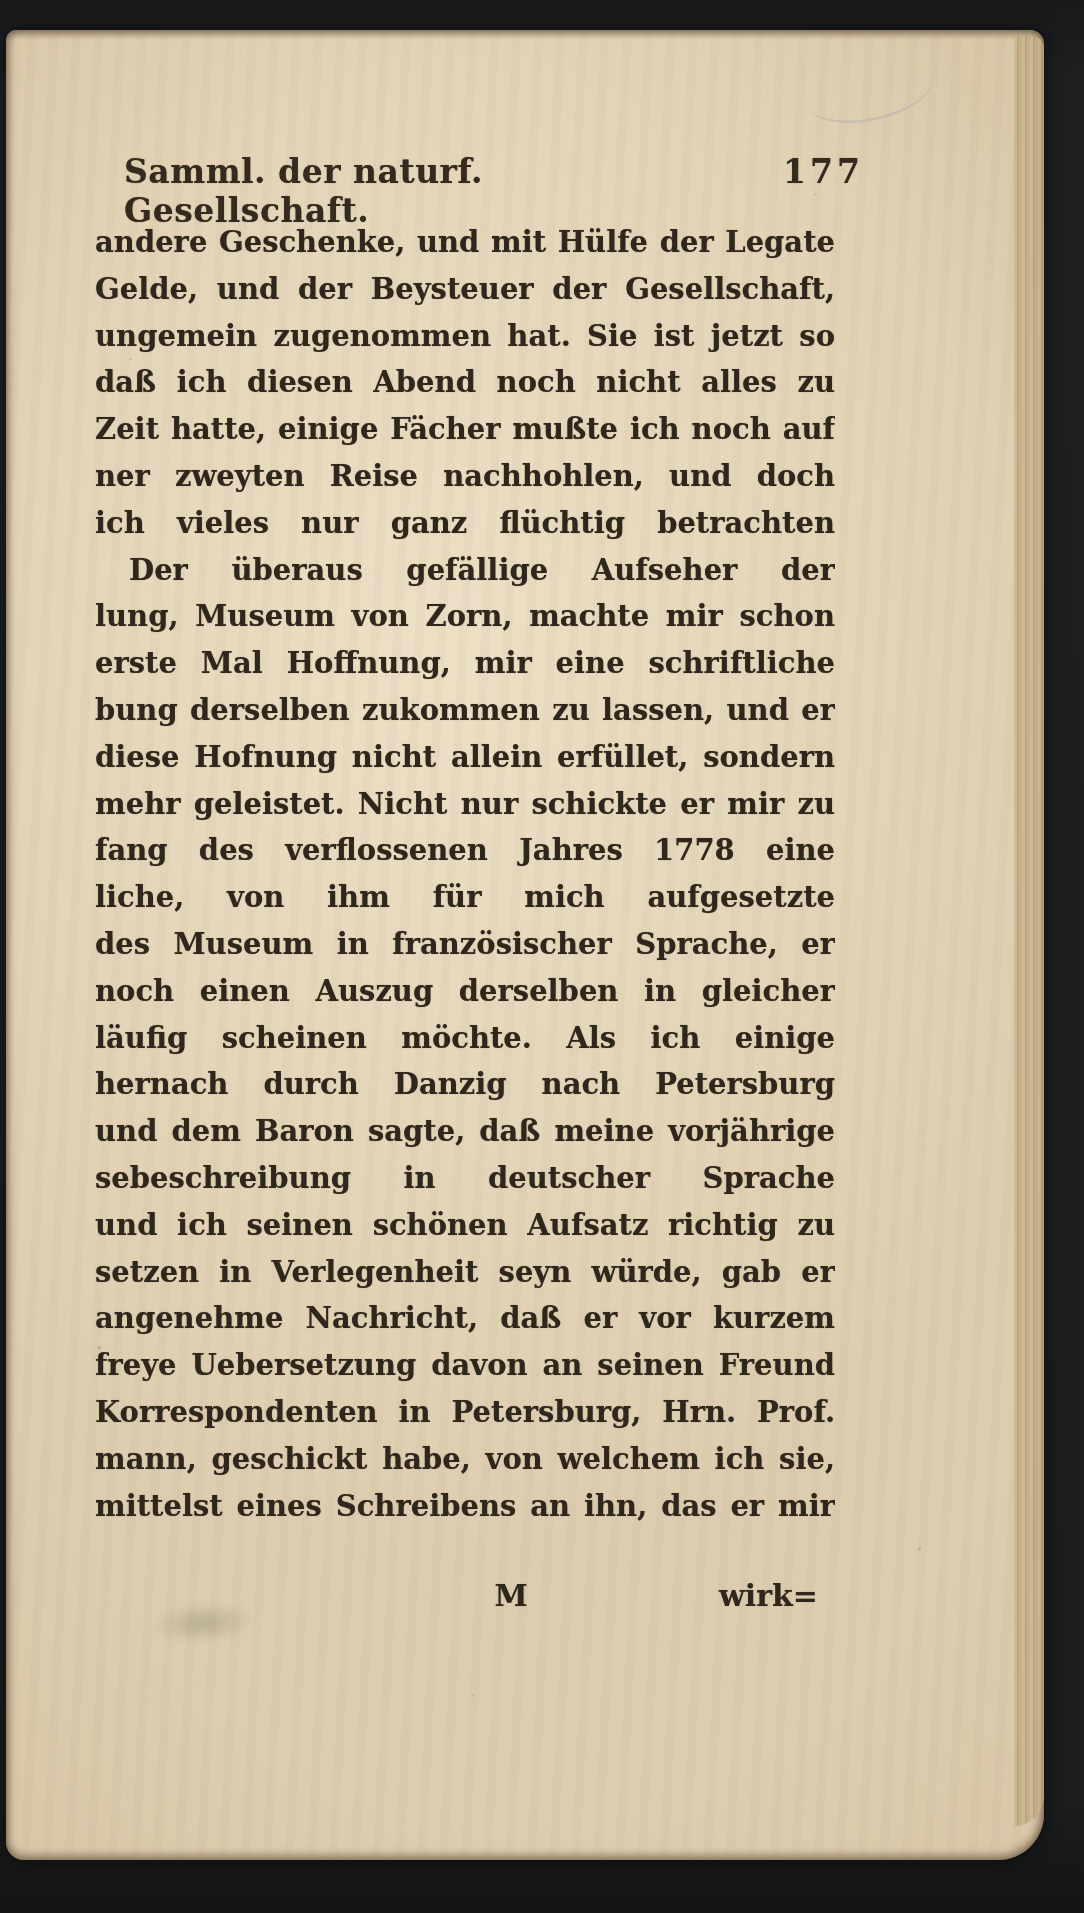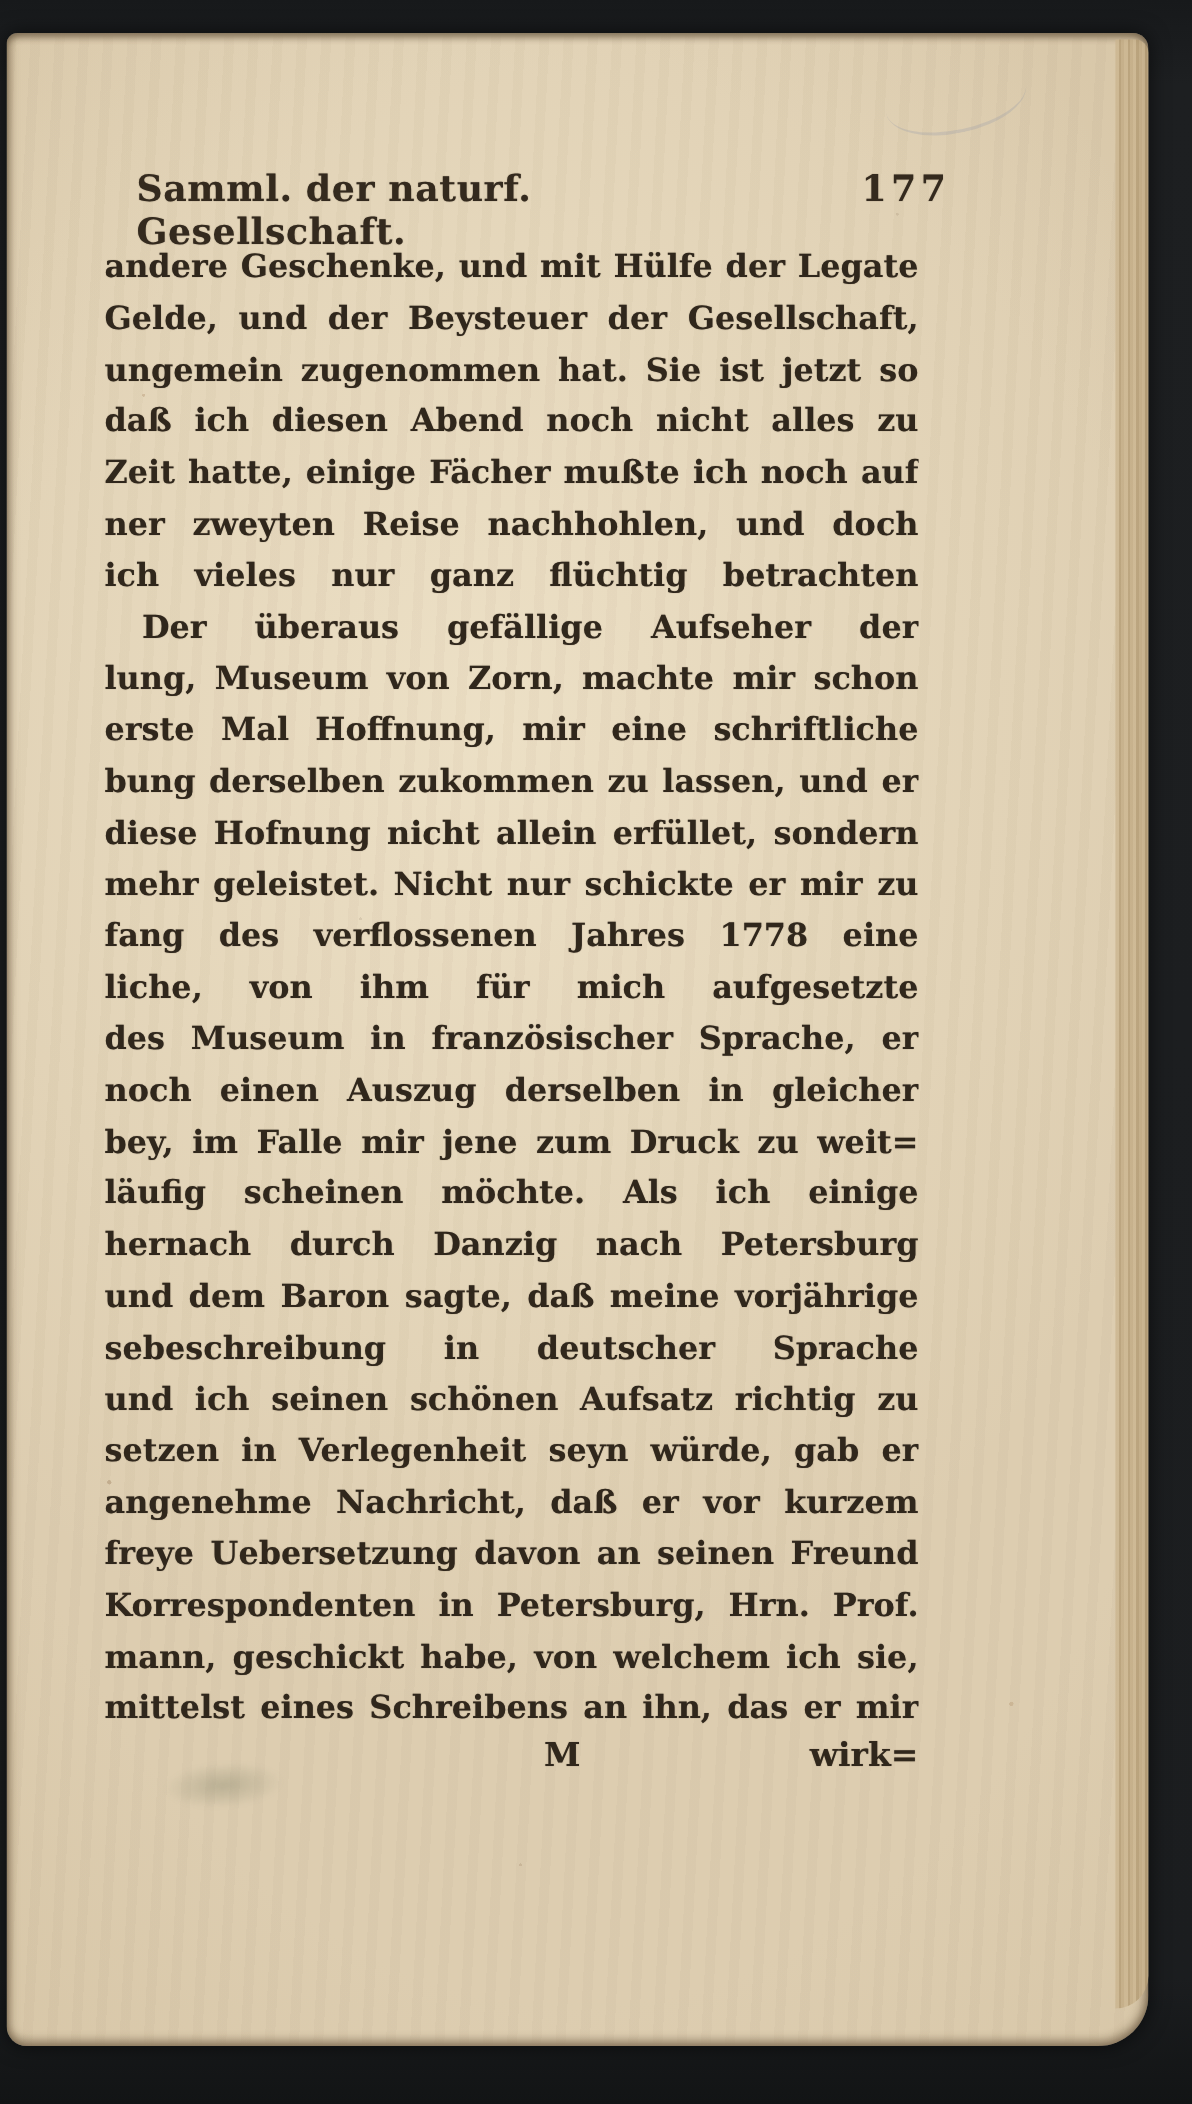--- a/index.html
+++ b/index.html
@@ -63,21 +63,21 @@
     overflow:hidden;
   }
   .line.para-end{text-align-last:left;}
   .line.indent{text-indent:34px;}
   .footer{
     position:absolute;left:89px;top:1548px;width:740px;height:48px;
     font-size:30px;font-weight:bold;color:#30271c;
     text-shadow:0 0 1px rgba(45,32,20,.45);
   }
   .footer .sig{position:absolute;left:54%;}
-  .footer .catch{position:absolute;right:0;}
+  .footer .catch{position:absolute;right:17px;}
   .smudge{
     position:absolute;left:142px;top:1572px;width:110px;height:42px;
     background:radial-gradient(ellipse at 50% 50%, rgba(95,100,75,.28) 0%, rgba(95,100,75,0) 70%);
     filter:blur(2px);transform:rotate(-4deg);
   }
 </style>
 </head>
 <body>
 
 <div class="page">
@@ -100,21 +100,20 @@
     <div class="line indent">Der überaus gefällige Aufseher der Samm=</div>
     <div class="line">lung, Museum von Zorn, machte mir schon das</div>
     <div class="line">erste Mal Hoffnung, mir eine schriftliche Beschrei=</div>
     <div class="line">bung derselben zukommen zu lassen, und er hat</div>
     <div class="line">diese Hofnung nicht allein erfüllet, sondern noch</div>
     <div class="line">mehr geleistet. Nicht nur schickte er mir zu An=</div>
     <div class="line">fang des verflossenen Jahres 1778 eine umständ=</div>
     <div class="line">liche, von ihm für mich aufgesetzte Beschreibung</div>
     <div class="line">des Museum in französischer Sprache, er fügte</div>
     <div class="line">noch einen Auszug derselben in gleicher Sprache</div>
-    <div class="line">bey, im Falle mir jene zum Druck zu weit=</div>
     <div class="line">läufig scheinen möchte. Als ich einige Monate</div>
     <div class="line">hernach durch Danzig nach Petersburg reisete,</div>
     <div class="line">und dem Baron sagte, daß meine vorjährige Rei=</div>
     <div class="line">sebeschreibung in deutscher Sprache erscheinen,</div>
     <div class="line">und ich seinen schönen Aufsatz richtig zu über=</div>
     <div class="line">setzen in Verlegenheit seyn würde, gab er mir die</div>
     <div class="line">angenehme Nachricht, daß er vor kurzem eine</div>
     <div class="line">freye Uebersetzung davon an seinen Freund und</div>
     <div class="line">Korrespondenten in Petersburg, Hrn. Prof. Lax=</div>
     <div class="line">mann, geschickt habe, von welchem ich sie, ver=</div>

